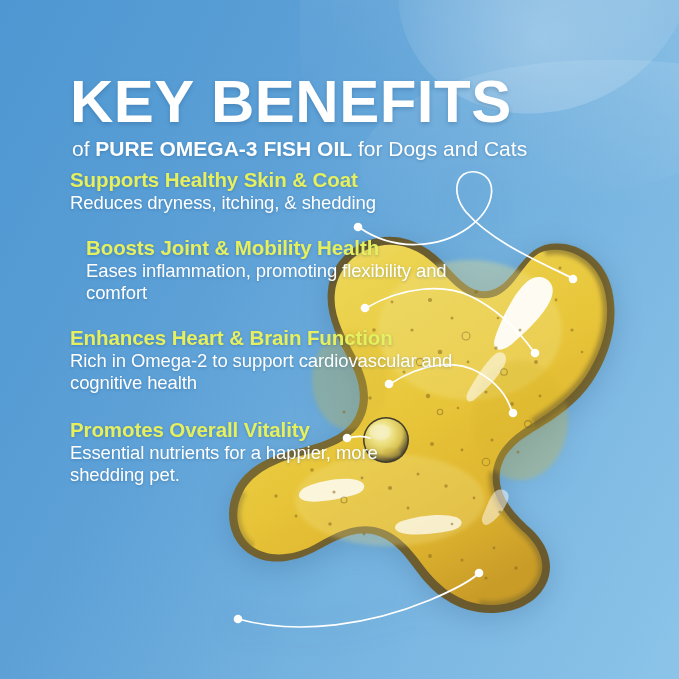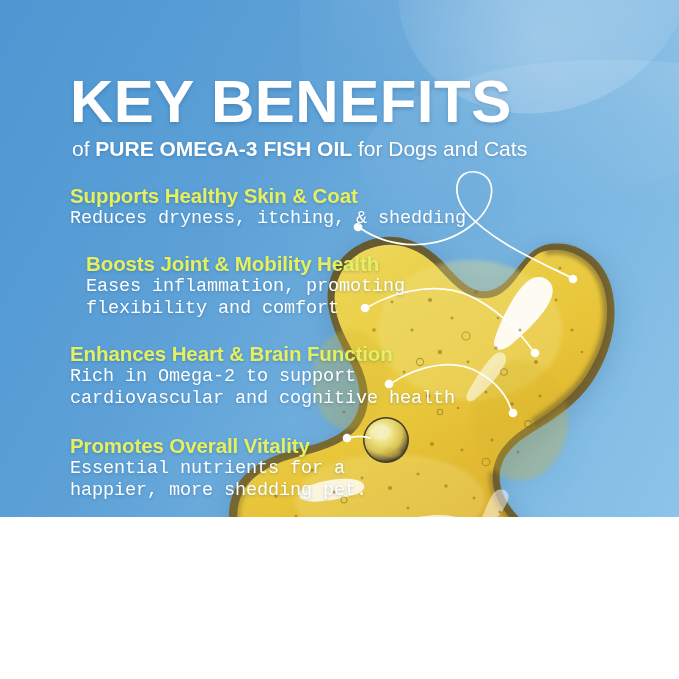--- a/index.html
+++ b/index.html
@@ -3,21 +3,21 @@
 <meta charset="utf-8">
 <style>
   html, body {
     margin: 0;
     padding: 0;
     background: #ffffff;
   }
   #poster {
     position: relative;
     width: 679px;
-    height: 517px;
+    height: 679px;
     overflow: hidden;
     font-family: "Liberation Sans", sans-serif;
     background: linear-gradient(118deg, #4e97d2 0%, #5ca0d6 34%, #74b2df 62%, #8cc4e9 100%);
   }
   .bg-layer {
     position: absolute;
     inset: 0;
     pointer-events: none;
   }
   
@@ -75,39 +75,38 @@
     white-space: nowrap;
     text-shadow: 0 1px 3px rgba(20,70,120,0.30);
     text-align: center;
   }
   .subtitle b { font-weight: bold; }
 
   
   .benefits {
     position: absolute;
     left: 70px;
-    top: 184px;
+    top: 168px;
     width: 400px;
   }
   .benefit { margin-bottom: 26px; }
   .benefit-title {
     font-size: 20.5px;
     font-weight: bold;
     color: #e6ef5e;
     line-height: 1.17;
     letter-spacing: -0.1px;
     text-shadow: 0 1px 3px rgba(20,70,120,0.30);
   }
   .benefit-desc {
     font-size: 18.5px;
     color: #ffffff;
     line-height: 1.19;
     letter-spacing: -0.1px;
     text-shadow: 0 1px 3px rgba(20,70,120,0.30);
-    font-family: Liberation Mono, monospace;
   }
   .b0 { margin-bottom: 22px; }
   .b1 { margin-bottom: 22px; margin-left: 16px; }
   .b2 { margin-bottom: 24px; }
   .b3 { margin-bottom: 10px; }
 
   
   .oil-layer { position: absolute; inset: 0; pointer-events: none; }
   .oil-blob {
     position: absolute;

